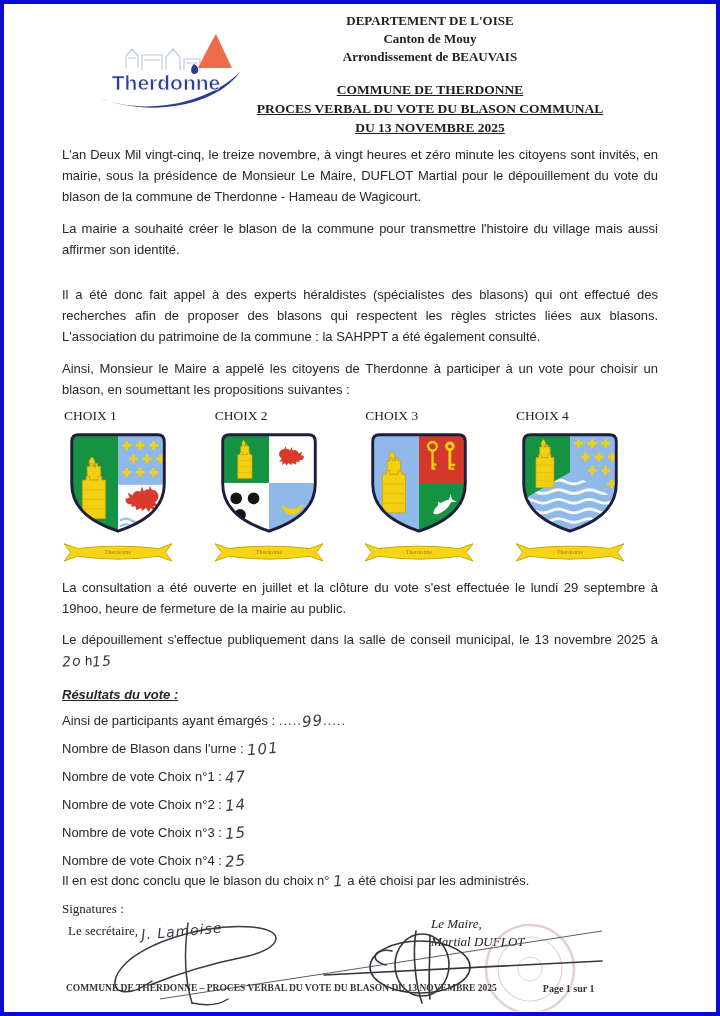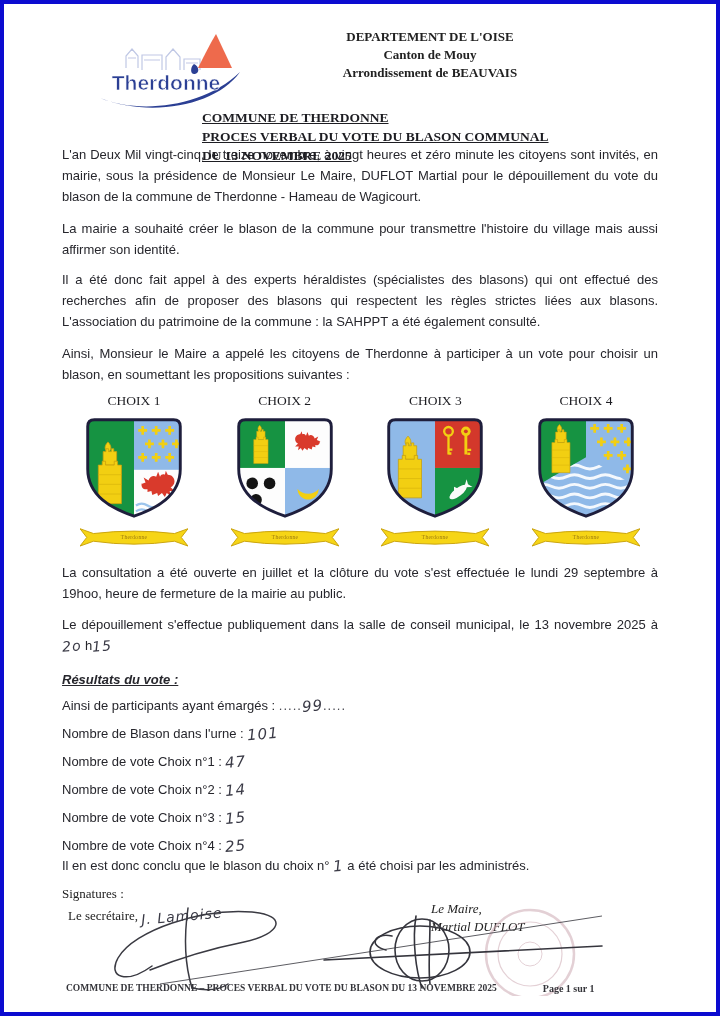--- a/index.html
+++ b/index.html
@@ -7,37 +7,37 @@
   .page {
     position:relative; width:720px; height:1016px; background:#ffffff;
     border:4px solid #0b0bd0; overflow:hidden;
     font-family:"Liberation Sans", sans-serif; color:#26262c;
   }
   .content { padding:0 58px; }
 
   
   .header-row { position:relative; height:114px; }
   .logo { position:absolute; left:36px; top:24px; }
-  .head-text { margin-left:140px; text-align:center; padding-top:24px;
+  .head-text { margin-left:140px; text-align:center; padding-top:8px;
     font-family:"Liberation Serif", serif; font-weight:bold; font-size:13px; line-height:18px; color:#222; }
-  .title-block { margin-left:140px; margin-top:26px; text-align:left;
+  .title-block { margin-left:140px; margin-top:14px; text-align:center;
     font-family:"Liberation Serif", serif; font-weight:bold; font-size:13.5px; line-height:19px; color:#1d1d22; }
   .title-block div { text-decoration:underline; }
 
   
   p.body { font-size:13px; line-height:21px; text-align:justify; margin:0; }
 
   .hand { font-family:"DejaVu Sans", sans-serif; font-style:italic; font-size:15px;
     color:#3a3a46; display:inline-block; transform:rotate(-5deg) translateY(1px);
     letter-spacing:1px; font-weight:500; }
   .hand-sm { font-size:14px; }
 
   
   .choices { display:flex; justify-content:space-between; margin-top:8px; padding:0 2px; }
-  .choice { width:140px; text-align:center; }
+  .choice { width:140px; text-align:left; }
   .choice-label { font-family:"Liberation Serif", serif; font-size:13.5px; color:#1d1d22; margin-bottom:4px; }
   .shield-svg { width:108px; height:135px; }
   .ribbon-text { font-size:5.5px; fill:#9a7710; letter-spacing:0.4px; font-family:"Liberation Serif", serif; text-anchor:middle; }
 
   
   .results-heading { font-size:13px; font-weight:bold; text-decoration:underline; margin:16px 0 0;font-style:italic; }
   .result-row { font-size:13px; margin:9px 0 0; line-height:18px; }
   .dotline { letter-spacing:1px; color:#4a4a52; }
 
   
@@ -111,21 +111,21 @@
       </div>
       <div class="title-block">
         <div>COMMUNE DE THERDONNE</div>
         <div>PROCES VERBAL DU VOTE DU BLASON COMMUNAL</div>
         <div>DU 13 NOVEMBRE 2025</div>
       </div>
     </div>
 
     <p class="body" style="margin-top:26px">L'an Deux Mil vingt-cinq, le treize novembre, à vingt heures et zéro minute les citoyens sont invités, en mairie, sous la présidence de Monsieur Le Maire, DUFLOT Martial pour le dépouillement du vote du blason de la commune de Therdonne - Hameau de Wagicourt.</p>
     <p class="body" style="margin-top:11px">La mairie a souhaité créer le blason de la commune pour transmettre l'histoire du village mais aussi affirmer son identité.</p>
-    <p class="body" style="margin-top:9px">Il a été donc fait appel à des experts héraldistes (spécialistes des blasons) qui ont effectué des recherches afin de proposer des blasons qui respectent les règles strictes liées aux blasons. L'association du patrimoine de la commune : la SAHPPT a été également consulté.</p>
+    <p class="body" style="margin-top:24px">Il a été donc fait appel à des experts héraldistes (spécialistes des blasons) qui ont effectué des recherches afin de proposer des blasons qui respectent les règles strictes liées aux blasons. L'association du patrimoine de la commune : la SAHPPT a été également consulté.</p>
     <p class="body" style="margin-top:11px">Ainsi, Monsieur le Maire a appelé les citoyens de Therdonne à participer à un vote pour choisir un blason, en soumettant les propositions suivantes :</p>
 
     <div class="choices">
       <div class="choice">
         <div class="choice-label">CHOIX 1</div>
         <svg class="shield-svg" viewBox="0 0 112 140">
           <g clip-path="url(#cpS)">
             <rect x="8" y="7" width="48" height="100" fill="#169342"></rect>
             <rect x="56" y="7" width="48" height="52" fill="#8fb9e8"></rect>
             <rect x="56" y="59" width="48" height="48" fill="#fdfdfd"></rect>

